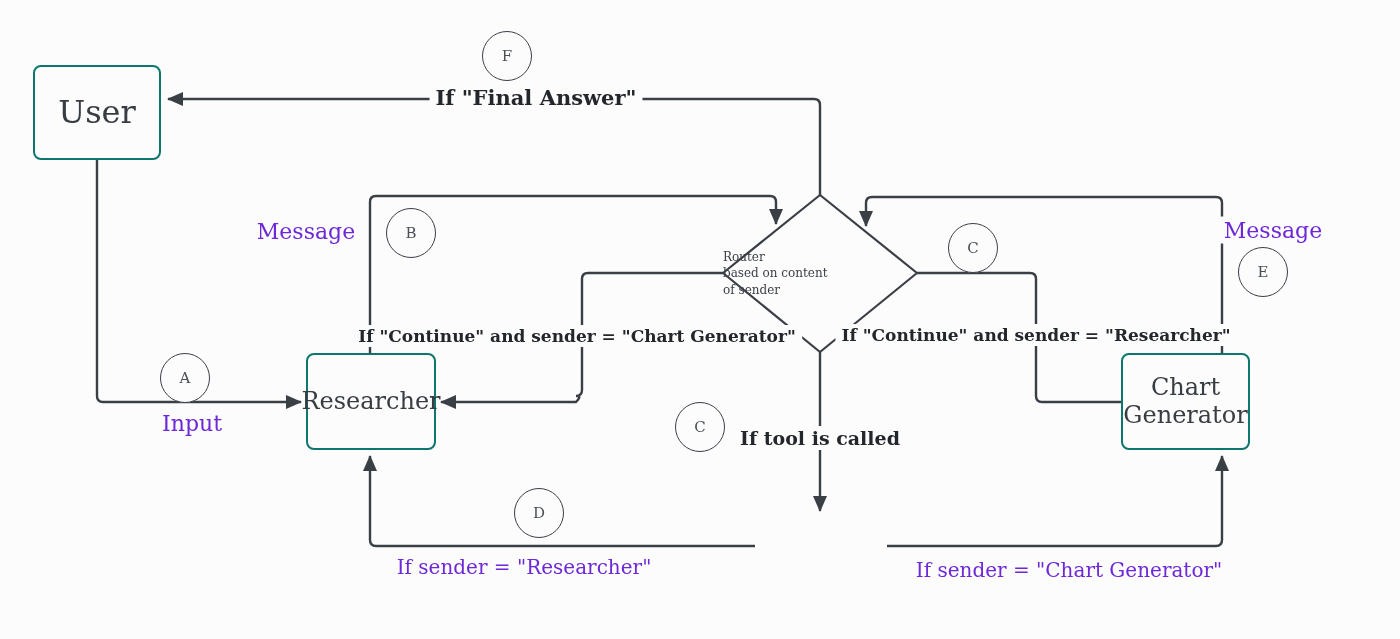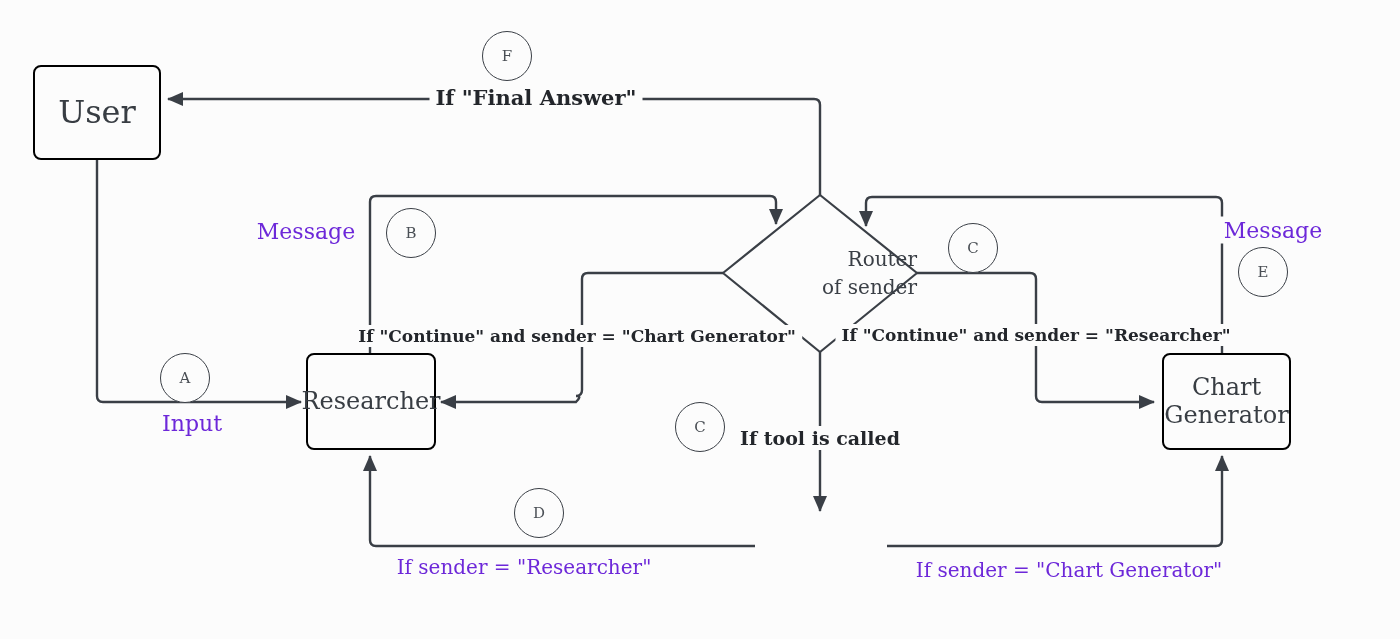--- a/index.html
+++ b/index.html
@@ -20,45 +20,45 @@
     width: 1400px; height: 639px;
   }
   .edge-layer path.edge {
     fill: none;
     stroke: #3a3f46;
     stroke-width: 2.4;
   }
   .node {
     position: absolute;
     box-sizing: border-box;
-    border: 2px solid #000000;
+    border: 2px solid #0f766e;
     border-radius: 8px;
     background: #fcfcfc;
     display: flex;
     align-items: center;
     justify-content: center;
     text-align: center;
     color: #383d43;
     line-height: 1.15;
   }
   .node-user        { left: 33px;   top: 65px;  width: 128px; height: 95px; font-size: 32px; }
   .node-researcher  { left: 306px;  top: 353px; width: 130px; height: 97px; font-size: 24px; }
-  .node-chartgen    { left: 1162px; top: 353px; width: 129px; height: 97px; font-size: 24px; }
+  .node-chartgen    { left: 1121px; top: 353px; width: 129px; height: 97px; font-size: 24px; }
   .node-tool        { left: 755px;  top: 515px; width: 131px; height: 63px; font-size: 26px; border-radius: 32px; }
   .router-text {
     position: absolute;
     left: 723px; top: 195px;
     width: 194px; height: 157px;
     display: flex;
     flex-direction: column;
-    align-items: flex-end;
+    align-items: flex-start;
     justify-content: center;
     text-align: center;
     color: #3a3f46;
-    font-size: 20px;
+    font-size: 12px;
     line-height: 1.38;
   }
   .elabel {
     position: absolute;
     transform: translate(-50%, -50%);
     white-space: nowrap;
     background: #fcfcfc;
     padding: 1px 6px;
     color: #6d28d9;
   }
@@ -123,20 +123,21 @@
   <div class="elabel lbl-message-left">Message</div>
   <div class="elabel lbl-message-right">Message</div>
   <div class="elabel bold lbl-continue-cg">If "Continue" and sender = "Chart Generator"</div>
   <div class="elabel bold lbl-continue-res">If "Continue" and sender = "Researcher"</div>
   <div class="elabel bold lbl-tool-called">If tool is called</div>
   <div class="elabel lbl-sender-res">If sender = "Researcher"</div>
   <div class="elabel lbl-sender-cg">If sender = "Chart Generator"</div>
 
   <div class="router-text">
     <div>Router</div>
+    <div>based on content</div>
     <div>of sender</div>
   </div>
 
   <div class="node node-user">
     <span>User</span>
   </div>
   <div class="node node-researcher">
     <span>Researcher</span>
   </div>
   <div class="node node-chartgen">

